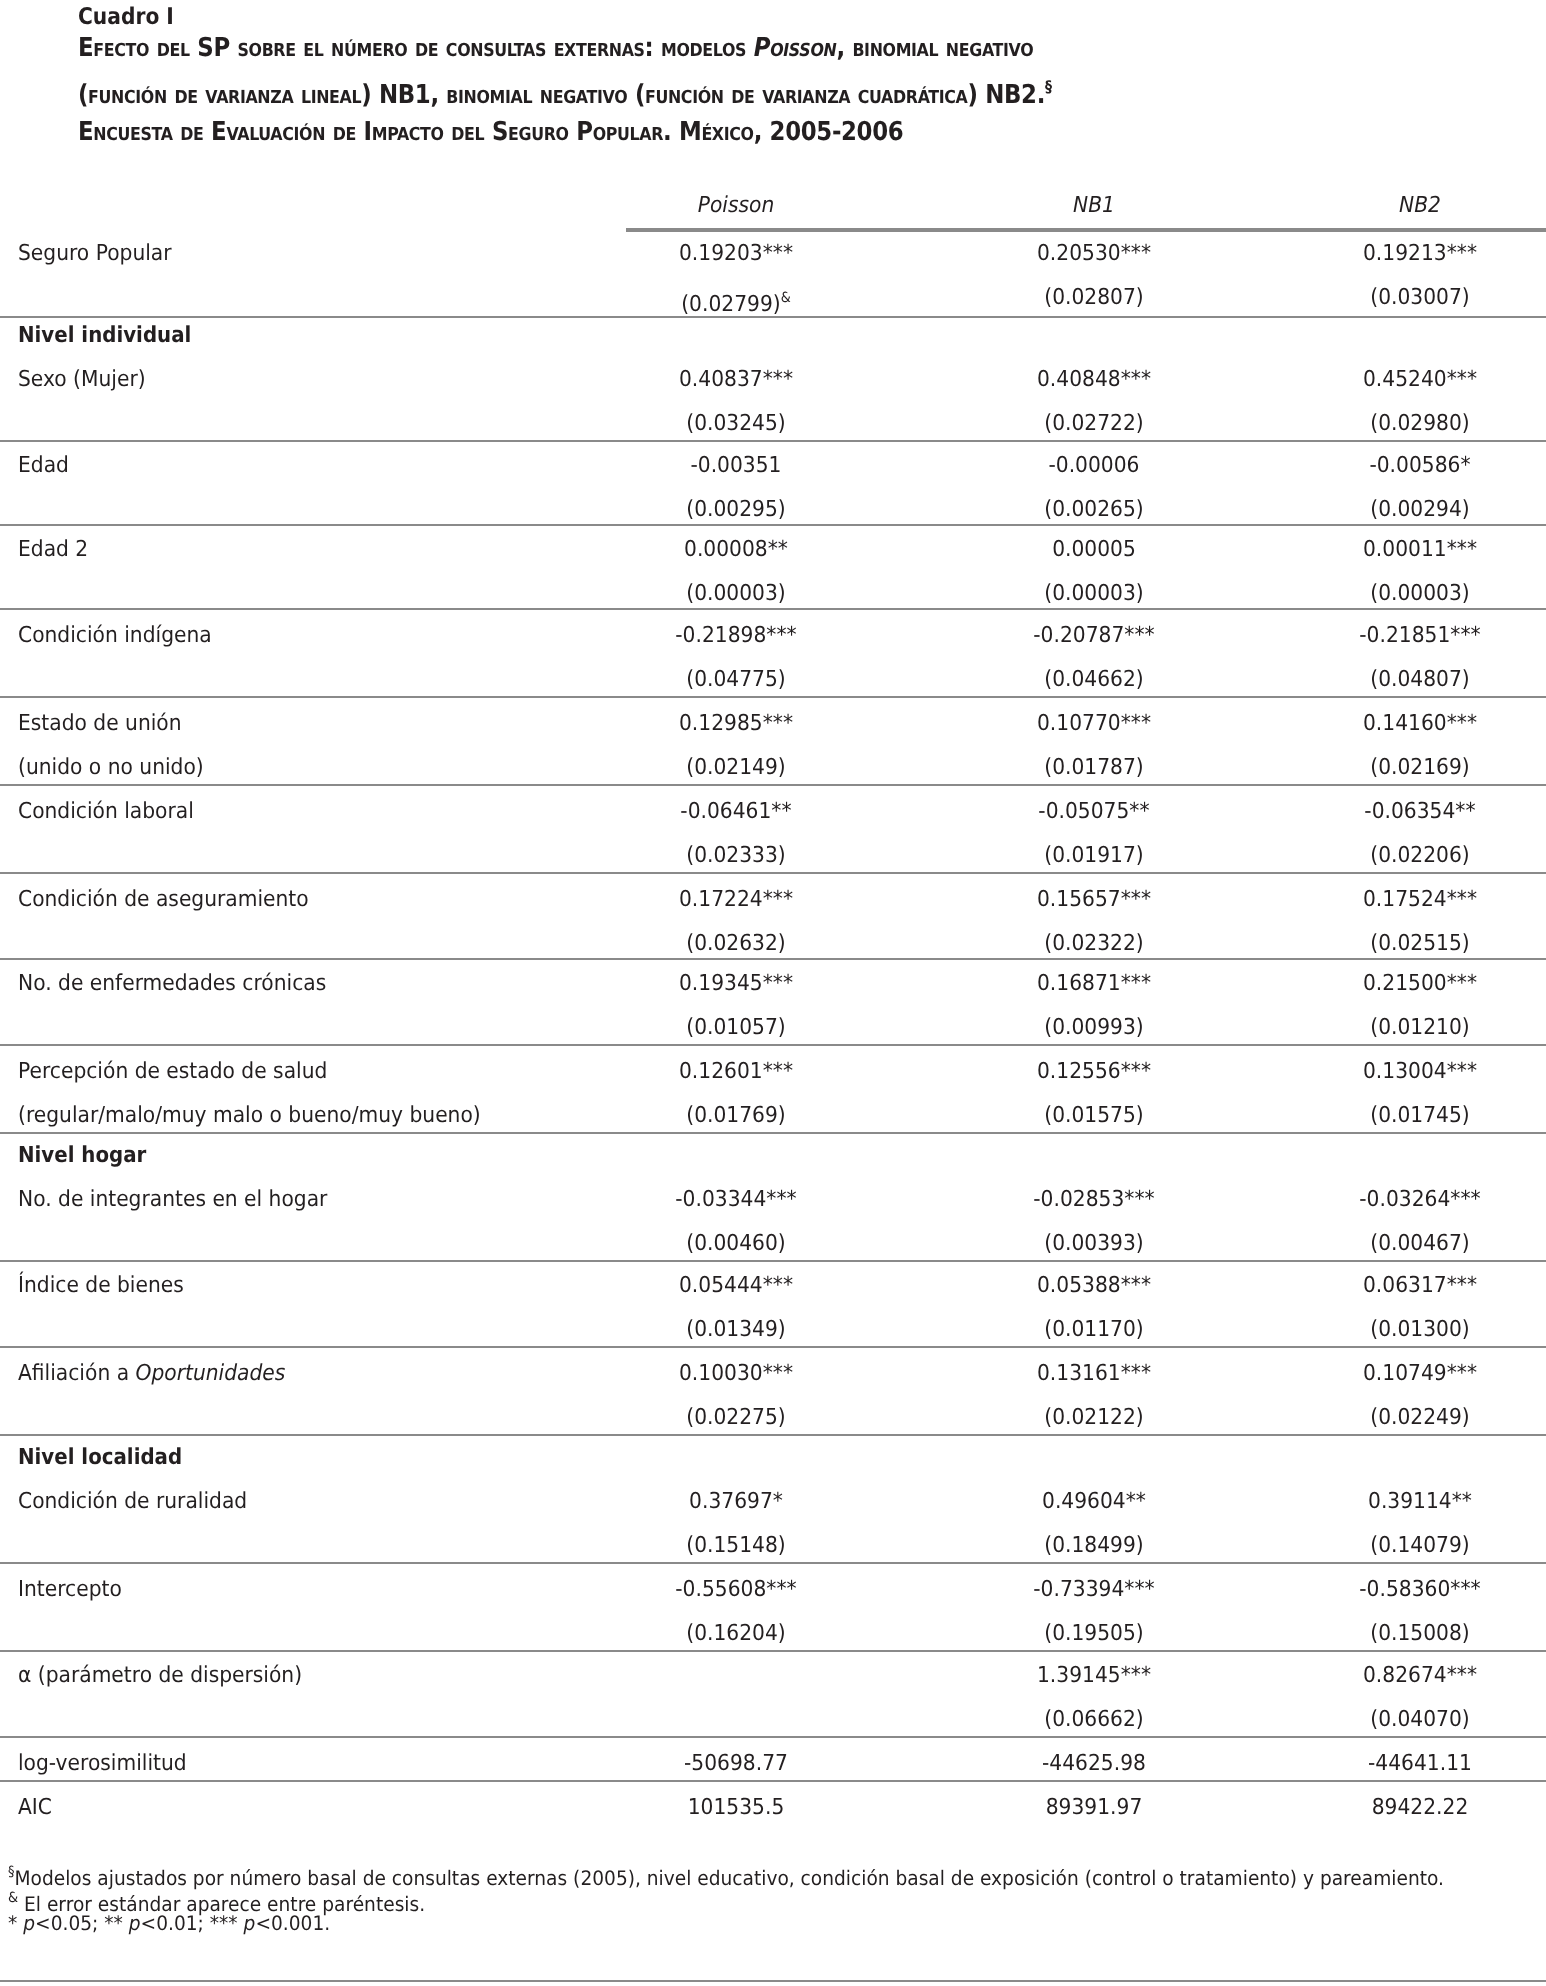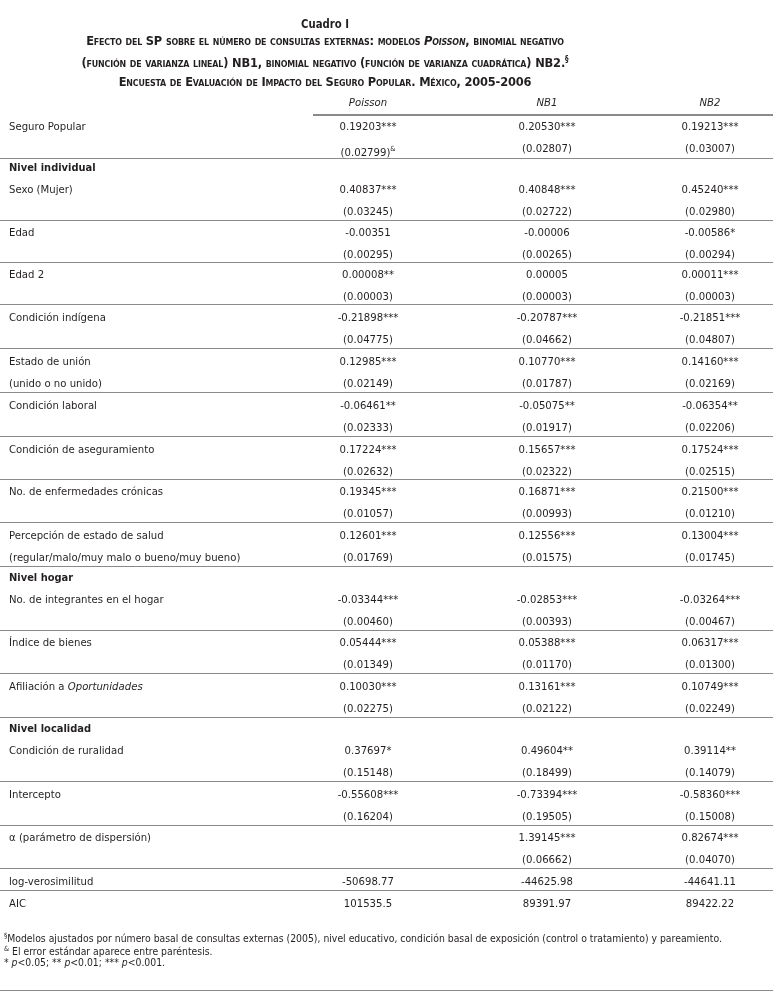--- a/index.html
+++ b/index.html
@@ -1,18 +1,18 @@
 <!DOCTYPE html>
 <html><head>
 <meta charset="utf-8">
 <style>
   html, body { margin: 0; padding: 0; background: #ffffff; }
   body { width: 773px; height: 993px; position: relative; overflow: hidden;
          font-family: "DejaVu Sans", sans-serif; color: #231f20; }
-  .title-block { position: absolute; left: 0; top: 16px; width: 650px; text-align: center; }
+  .title-block { position: absolute; left: 0; top: 0; width: 650px; text-align: left; }
   .cuadro { font-weight: bold; font-size: 11.5px; line-height: 14px; margin-top: 1px; transform: scaleX(0.88); }
   .title-line { font-weight: bold; font-size: 13px; line-height: 19px; font-variant: small-caps; letter-spacing: -0.2px; transform: scaleX(0.88); white-space: nowrap; }
   .title-line .it { font-style: italic; }
   .title-line sup { font-size: 8px; }
   .abs { position: absolute; white-space: nowrap; font-size: 11px; line-height: 14px; }
   .hdr { font-style: italic; transform: scaleX(0.88); }
   .lbl { left: 9px; transform-origin: left center; transform: scaleX(0.92); }
   .sec { left: 9px; font-weight: bold; transform-origin: left center; transform: scaleX(0.9); }
   .cell { text-align: center; width: 150px; transform: scaleX(0.92); }
   .c1 { left: 293px; }

